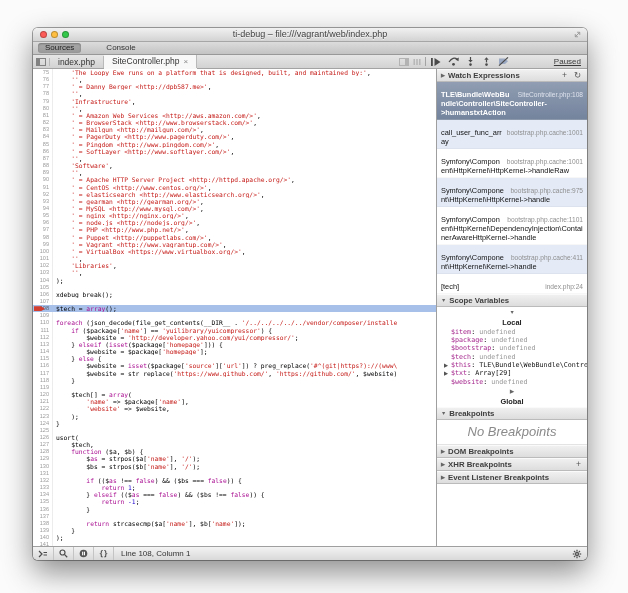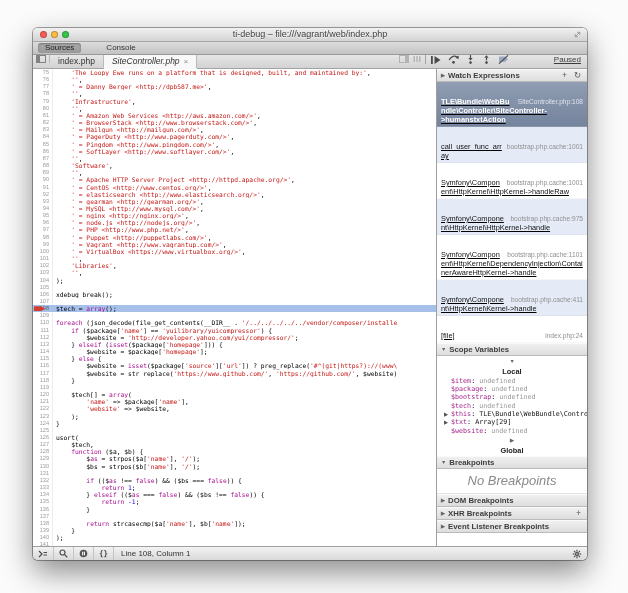--- a/index.html
+++ b/index.html
@@ -17,24 +17,24 @@
   .wtitle{text-align:center;font-size:9px;line-height:13px;color:#3e3e3e;text-shadow:0 1px 0 rgba(255,255,255,.7);
           white-space:nowrap;overflow:hidden;}
   .resz{position:absolute;right:5px;top:2px;opacity:.65;}
   
   .mainbar{height:12px;flex:none;background:linear-gradient(#dcdcdc,#c3c3c3);border-bottom:1px solid #989898;
            display:flex;align-items:center;padding-left:5px;gap:18px;}
   .seg{font-size:8px;color:#333;padding:0 7px;height:10px;line-height:10px;border-radius:3px;}
   .seg.active{background:rgba(0,0,0,.22);box-shadow:inset 0 1px 2px rgba(0,0,0,.3);color:#1d1d1d;}
   
   .tabbar{height:13px;flex:none;background:linear-gradient(#e6e6e6,#d2d2d2);border-bottom:1px solid #a3a3a3;
-          display:flex;align-items:flex-start;font-size:8.5px;color:#333;}
+          display:flex;align-items:center;font-size:8.5px;color:#333;}
   .navtgl{width:16px;display:flex;align-items:center;justify-content:center;border-right:1px solid #b9b9b9;}
   .ftab{padding:0 8px;line-height:12px;border-right:1px solid #b9b9b9;white-space:nowrap;}
-  .ftab.active{background:#f8f8f8;box-shadow:0 1px 0 #f8f8f8;font-style:italic;}
+  .ftab.active{background:#f8f8f8;box-shadow:0 1px 0 #f8f8f8;}
   .ftab .x{color:#888;margin-left:4px;font-size:8px;}
   .tabspacer{flex:1;}
   .gicons{display:flex;align-items:center;gap:4px;padding:0 4px;}
   .dbgarea{width:156px;flex:none;display:flex;align-items:center;border-left:1px solid #a3a3a3;padding-left:5px;gap:7px;}
   .dbtn{display:flex;align-items:center;}
   .paused{flex:1;text-align:right;padding-right:6px;font-size:8px;color:#3c3c3c;text-decoration:underline;}
   
   .content{flex:1;display:flex;overflow:hidden;background:#fff;}
   .editor{width:403px;flex:none;border-right:1px solid #9f9f9f;overflow:hidden;background:#fff;}
   .crow{display:flex;height:7.17px;line-height:7.17px;font-family:"DejaVu Sans Mono",monospace;
@@ -48,21 +48,21 @@
         clip-path:polygon(0 0,7px 0,11px 2.4px,7px 4.8px,0 4.8px);}
   .kw{color:var(--code_keyword);} .str{color:var(--code_string);} .num{color:var(--code_number);}
   
   .sidebar{flex:1;background:#fff;overflow:hidden;display:flex;flex-direction:column;}
   .shdr{height:11px;flex:none;line-height:11px;background:linear-gradient(#f0f0f0,#dddddd);
         border-top:1px solid #fafafa;border-bottom:1px solid #bbb;font-weight:bold;font-size:7.8px;
         color:#3e3e3e;display:flex;align-items:center;padding:0 4px;gap:3px;}
   .tri{font-size:5.3px;color:#666;flex:none;}
   .sp{flex:1;}
   .hbtn{color:#555;font-size:8.5px;line-height:9px;padding:0 2px;font-weight:normal;}
-  .frame{padding:15px 4px 2px 4px;font-size:7.4px;line-height:9px;overflow:hidden;border-bottom:1px solid rgba(0,0,0,.03);text-decoration:underline;}
+  .frame{padding:8px 4px 2px 4px;font-size:7.4px;line-height:9px;overflow:hidden;border-bottom:1px solid rgba(0,0,0,.03);}
   .frame .floc{float:right;color:#8f8f8f;font-size:6.6px;margin-left:4px;}
   .frame .ffn{overflow-wrap:break-word;word-wrap:break-word;color:#111;}
   .frame.sel{background:linear-gradient(#909db2,#74849d);}
   .frame.sel .ffn{color:#fff;font-weight:bold;}
   .frame.sel .floc{color:#dde2ec;}
   .frame.alt{background:var(--callstack_alt_bg);}
   .vgroup{font-size:7.4px;font-weight:bold;color:#222;padding:1.5px 4px 1px 4px;display:flex;gap:3px;align-items:center;flex-direction:column;}
   .vrow{height:8.4px;line-height:8.4px;font-family:"DejaVu Sans Mono",monospace;font-size:6.7px;
         padding-left:15px;white-space:nowrap;overflow:hidden;}
   .vrow .vtri{display:inline-block;width:7px;margin-left:-8px;font-size:5.3px;color:#555;
@@ -451,21 +451,21 @@
         <span class="hbtn">+</span>
         <span class="hbtn">↻</span>
       </div>
       <div id="frames">
           <div class="frame sel"><span class="floc">SiteController.php:108</span><span class="ffn">TLE\Bundle\WebBundle\Controller\SiteController-&gt;humanstxtAction</span></div>
           <div class="frame alt"><span class="floc">bootstrap.php.cache:1001</span><span class="ffn">call_user_func_array</span></div>
           <div class="frame"><span class="floc">bootstrap.php.cache:1001</span><span class="ffn">Symfony\Component\HttpKernel\HttpKernel-&gt;handleRaw</span></div>
           <div class="frame alt"><span class="floc">bootstrap.php.cache:975</span><span class="ffn">Symfony\Component\HttpKernel\HttpKernel-&gt;handle</span></div>
           <div class="frame"><span class="floc">bootstrap.php.cache:1101</span><span class="ffn">Symfony\Component\HttpKernel\DependencyInjection\ContainerAwareHttpKernel-&gt;handle</span></div>
           <div class="frame alt"><span class="floc">bootstrap.php.cache:411</span><span class="ffn">Symfony\Component\HttpKernel\Kernel-&gt;handle</span></div>
-          <div class="frame"><span class="floc">index.php:24</span><span class="ffn">[file]</span></div>
+          <div class="frame"><span class="floc">index.php:24</span><span class="ffn">[tech]</span></div>
         </div>
 
       <div class="shdr">
         <span class="tri">▼</span>
         <span>Scope Variables</span>
       </div>
       <div class="vgroup">
         <span class="tri">▼</span>
         <span>Local</span>
       </div>

